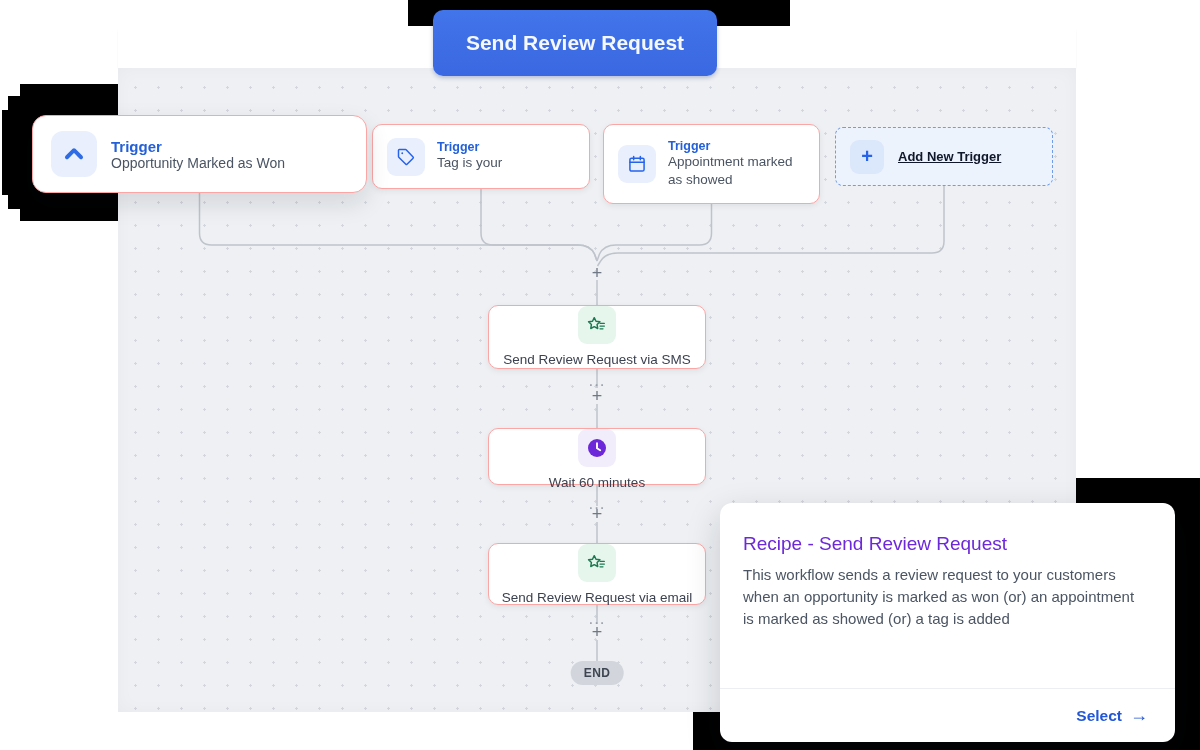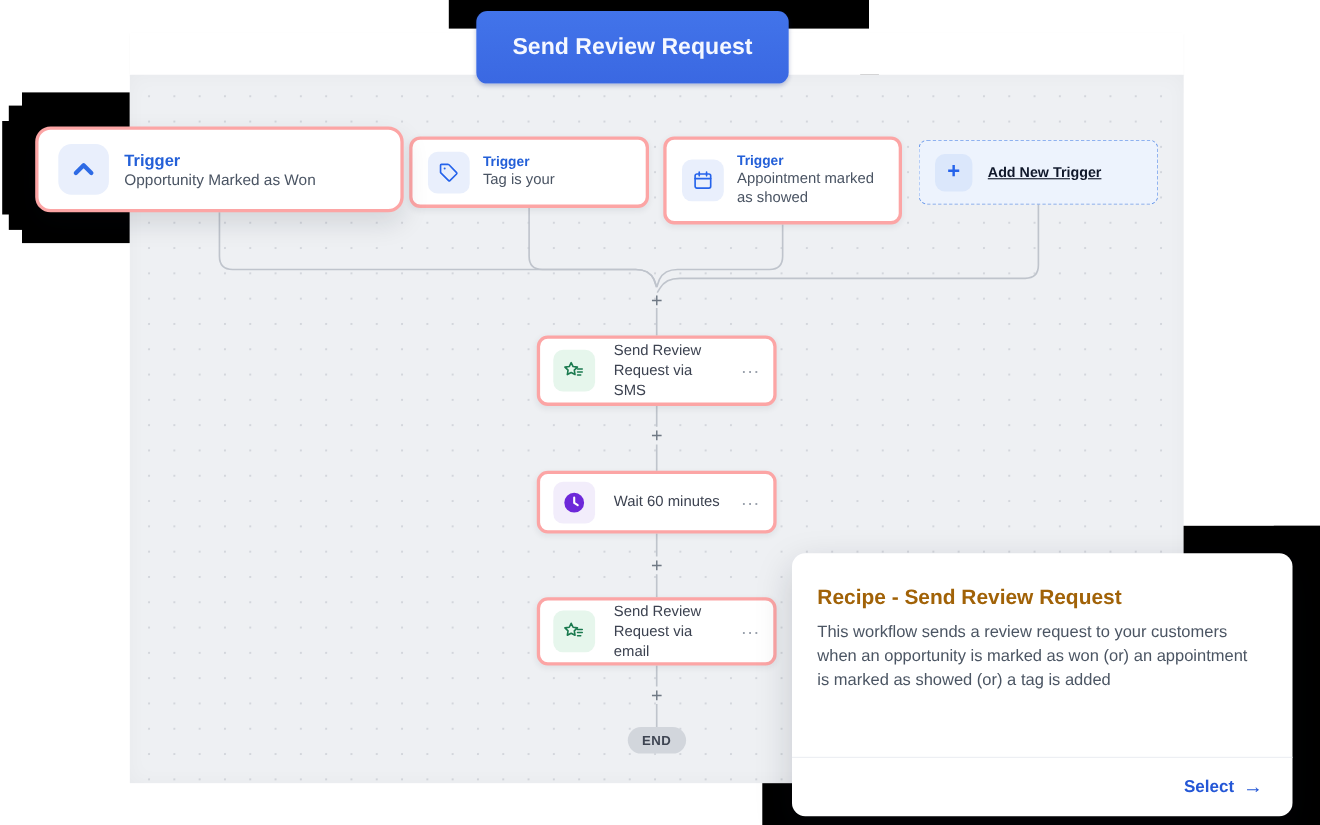--- a/index.html
+++ b/index.html
@@ -31,21 +31,21 @@
   .conn-svg path { stroke:#bfc4cc; stroke-width:1.5; fill:none; }
 
   .plus-node {
     position:absolute; width:20px; height:20px; margin-left:-10px; z-index:3;
     color:#6f7884; font-size:18px; line-height:20px; text-align:center; font-weight:400;
     cursor:pointer;
   }
 
   
   .card {
-    position:absolute; background:#ffffff; border:3px solid #fca5a5; border-radius:10px;
+    position:absolute; background:#ffffff; border:1px solid #fca5a5; border-radius:10px;
     box-shadow:0 2px 6px rgba(16,24,40,.07); z-index:4; display:flex; align-items:center;
   }
   .icon-tile {
     display:flex; align-items:center; justify-content:center; flex:0 0 auto;
     border-radius:9px;
   }
   .tile-blue   { background:#e9effc; }
   .tile-green  { background:#e6f6ec; }
   .tile-purple { background:#f2edfb; }
 
@@ -70,21 +70,21 @@
   .card-t3 { left:485px; top:94px; width:217px; height:80px; }
 
   .card-add {
     left:717px; top:97px; width:218px; height:59px;
     background:#edf3fd; border:1.4px dashed #6f9ceb; border-radius:8px;
     box-shadow:none; padding:0 14px; gap:14px;
   }
   .card-add .icon-tile { width:34px; height:34px; background:#dbe7fb; color:#2563eb; font-size:20px; font-weight:600; }
   .add-label { color:#0f172a; font-size:13px; font-weight:700;text-decoration:underline; }
 
-  .card-action { left:370px; width:218px; padding:0 12px; gap:17px; }
+  .card-action { left:370px; width:218px; padding:0 12px; gap:7px;flex-direction:column; }
   .card-action .icon-tile { width:38px; height:38px; }
   .action-title { flex:1; color:#3c4250; font-size:13.5px; line-height:1.35; }
   .dots-menu { color:#9aa1ac; font-size:17px; letter-spacing:1px; cursor:pointer; line-height:10px; padding-bottom:6px;}
 
   .card-sms   { top:275px; height:64px; }
   .card-wait  { top:398px; height:57px; }
   .card-email { top:513px; height:62px;justify-content:space-between; }
 
   .end-pill {
     position:absolute; left:479px; top:631px; transform:translateX(-50%); z-index:4;
@@ -101,21 +101,21 @@
     box-shadow:0 2px 4px rgba(20,40,120,.25);
   }
 
   
   .recipe-card {
     position:absolute; left:720px; top:503px; width:455px; height:239px; z-index:7;
     background:#ffffff; border-radius:12px; box-shadow:0 12px 34px rgba(16,24,40,.18);
     display:flex; flex-direction:column;
   }
   .recipe-body { flex:1; padding:30px 23px 0 23px; }
-  .recipe-title { color:#a16207; font-size:19px; font-weight:700; margin-bottom:9px; }
+  .recipe-title { color:#6d28d9; font-size:19px; font-weight:400; margin-bottom:9px; }
   .recipe-desc { color:#4b5563; font-size:15px; line-height:1.48; max-width:404px; }
   .recipe-footer {
     height:54px; border-top:1px solid #eceef2; display:flex; align-items:center;
     justify-content:flex-end; padding:0 27px; gap:9px;
   }
   .select-link { color:#2457d6; font-size:15.5px; font-weight:700; cursor:pointer; display:flex; align-items:center; gap:8px;}
   .select-arrow { font-size:18px; font-weight:400; }
 </style>
 </head>
 <body>

